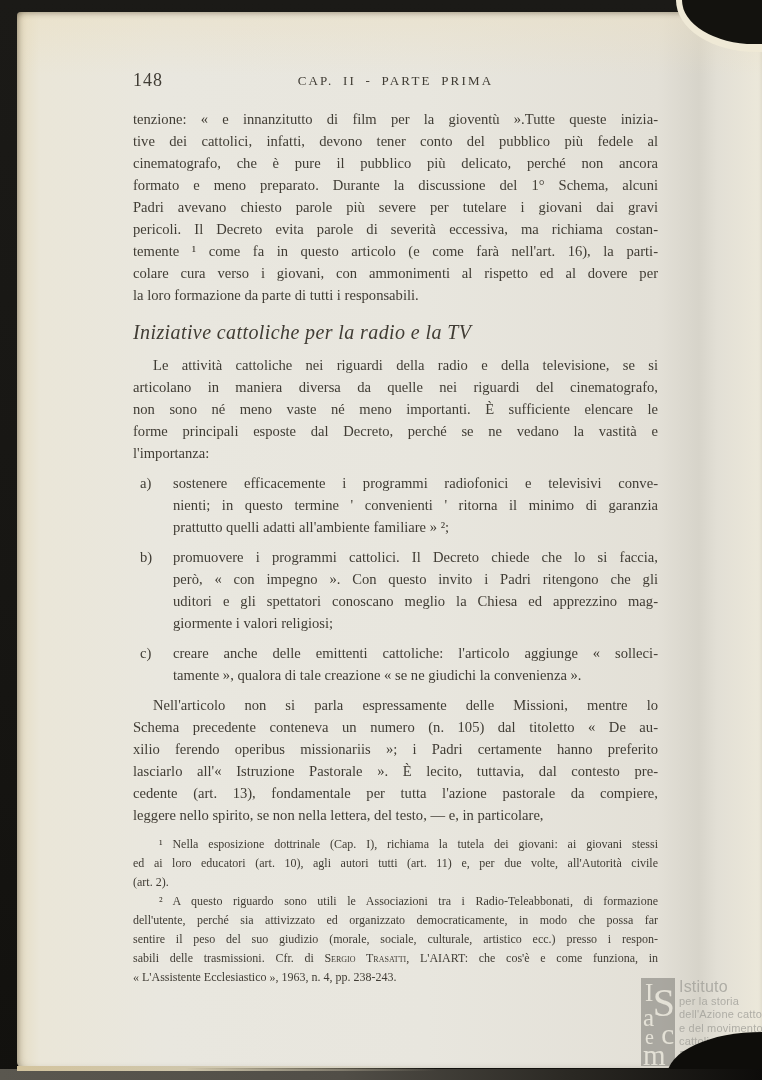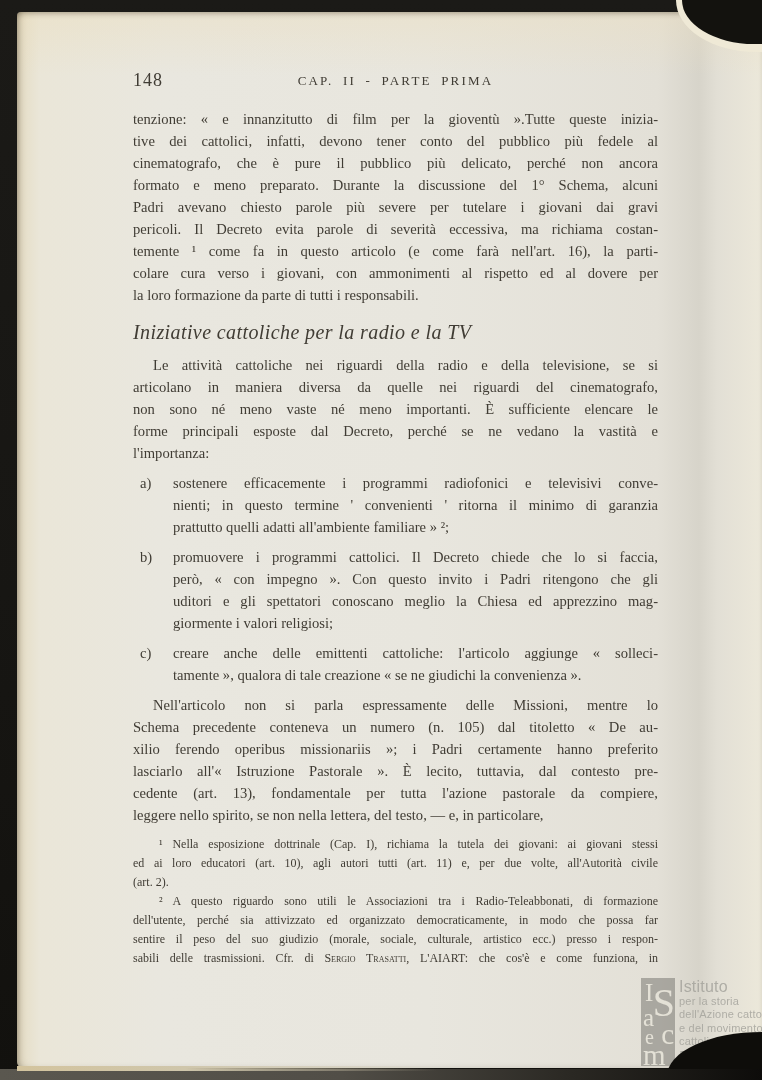--- a/index.html
+++ b/index.html
@@ -150,20 +150,21 @@
         <div class="fn">
             <div class="tl"><span>¹ Nella esposizione dottrinale (Cap. I), richiama la tutela dei giovani: ai </span><span class="it">giovani</span><span> stessi</span></div>
             <div class="tl"><span>ed ai loro </span><span class="it">educatori</span><span> (art. 10), agli </span><span class="it">autori</span><span> tutti (art. 11) e, per due volte, all'</span><span class="it">Autorità civile</span></div>
             <div class="tl tl-last"><span>(art. 2).</span></div>
           </div>
         <div class="fn">
             <div class="tl"><span>² A questo riguardo sono utili le </span><span class="it">Associazioni tra i Radio-Teleabbonati</span><span>, di formazione</span></div>
             <div class="tl"><span>dell'utente, perché sia attivizzato ed organizzato democraticamente, in modo che possa far</span></div>
             <div class="tl"><span>sentire il peso del suo giudizio (morale, sociale, culturale, artistico ecc.) presso i respon-</span></div>
             <div class="tl"><span>sabili delle trasmissioni. Cfr. di </span><span class="sc">Sergio Trasatti</span><span>, </span><span class="it">L'AIART: che cos'è e come funziona</span><span>, in</span></div>
+            <div class="tl tl-last"><span>« L'Assistente Ecclesiastico », 1963, n. 4, pp. 238-243.</span></div>
           </div>
       </div>
 
     </div>
 
     <div class="watermark">
       <div class="wm-box">
         <span class="wl-I">I</span>
         <span class="wl-S">S</span>
         <span class="wl-a">a</span>

